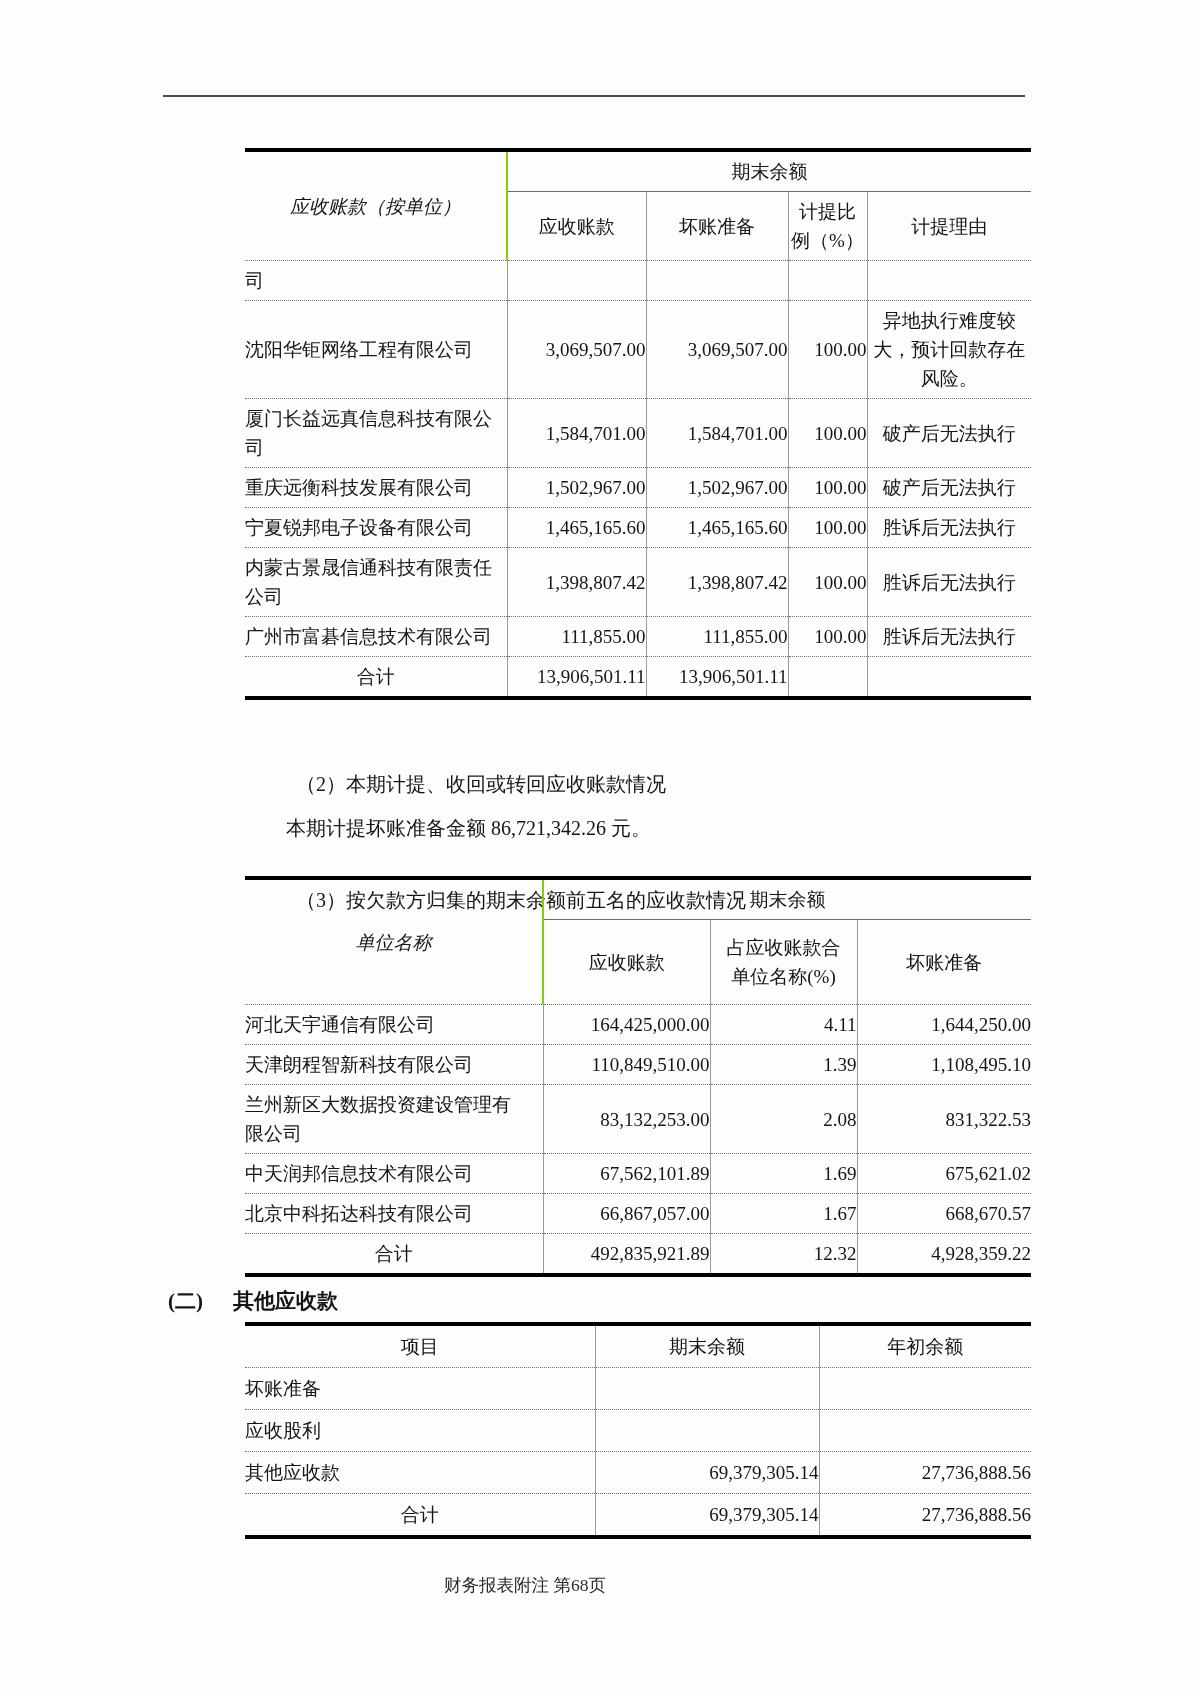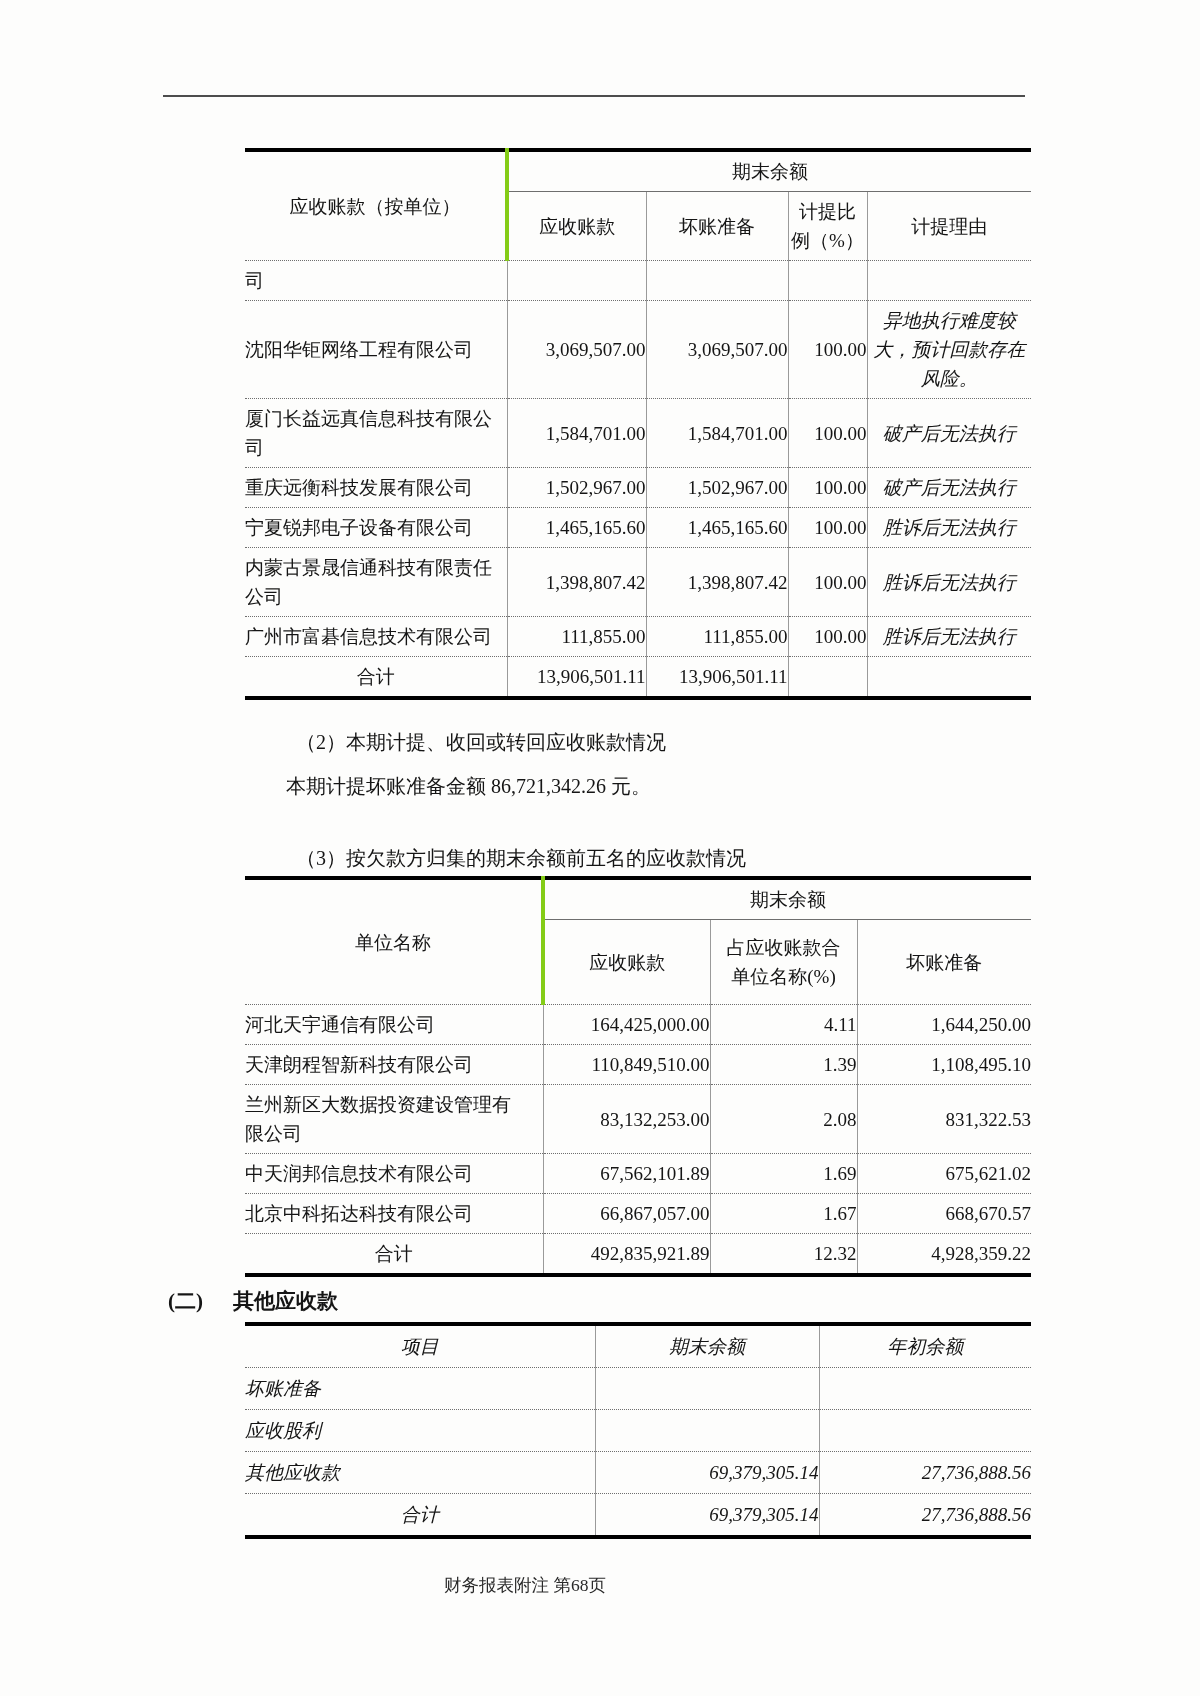--- a/index.html
+++ b/index.html
@@ -11,36 +11,36 @@
   }
   .toprule { position:absolute; left:163px; top:95px; width:862px; height:2px; background:#4d4d4d; }
 
   table { border-collapse:collapse; table-layout:fixed; }
   .t { position:absolute; border-top:4px solid #000; border-bottom:4px solid #000; }
   .t td {
     font-size:19px; line-height:29px; padding:5px 0;
     vertical-align:middle; white-space:pre-line; overflow:hidden;
   }
   .t td + td { border-left:1px solid #9a9a9a; }
-  .rs { border-right:4px solid #84cc16; text-align:center; }
+  .rs { border-right:2px solid #84cc16; text-align:center;font-style:italic; }
   .hc { text-align:center; }
   .span-h { text-align:center; border-bottom:1px solid #6e6e6e; padding:2px 0; }
   tr.sep td { border-top:1px dotted #6e6e6e; }
   .name { text-align:left; padding-left:12px; padding-right:6px; }
   .num { text-align:right; padding-right:14px;margin-left:11px; }
   .ctr { text-align:center; }
-  .reason { text-align:center; padding-left:4px; padding-right:4px;font-style:italic; }
+  .reason { text-align:center; padding-left:4px; padding-right:4px; }
 
   .t1 { left:245px; top:148px; width:786px; }
   .t2 { left:245px; top:876px; width:786px; }
   .t2 tr.h2 td { padding:13px 0; }
-  .t3 { left:245px; top:1322px; width:786px;font-style:italic; }
+  .t3 { left:245px; top:1322px; width:786px; }
   .t3 td { height:31px; }
 
-  .para { position:absolute; font-size:20px; line-height:30px; white-space:nowrap; }
+  .para { position:absolute; font-size:20px; line-height:30px; white-space:nowrap;margin-top:42px; }
   #p2t { left:296px; top:727px; }
   #p2b { left:286px; top:771px;text-align:right; }
   #p3t { left:296px; top:843px; }
 
   .sec { position:absolute; top:1287px; font-weight:bold; font-size:21px; white-space:nowrap; }
   #secnum { left:168px; }
   #sectitle { left:233px; }
 
   .footer { position:absolute; top:1573px; left:0; width:1050px; text-align:center; font-size:17.5px; color:#2a2a2a; }
 </style>

